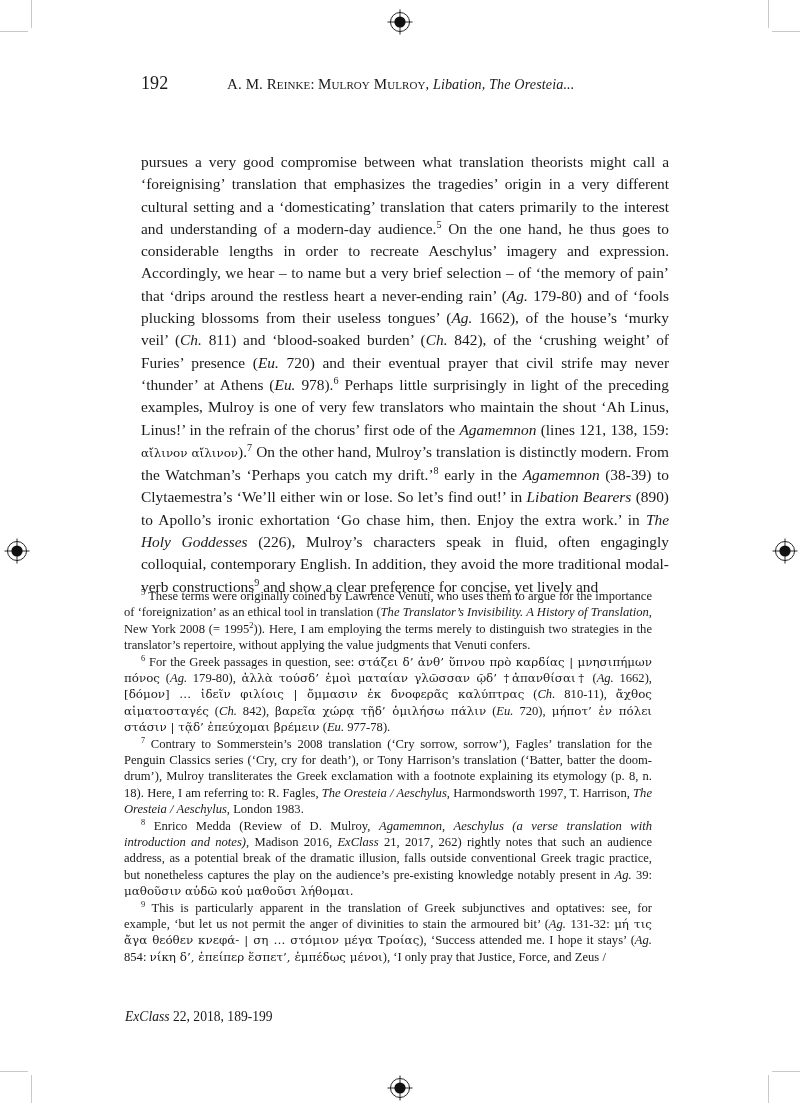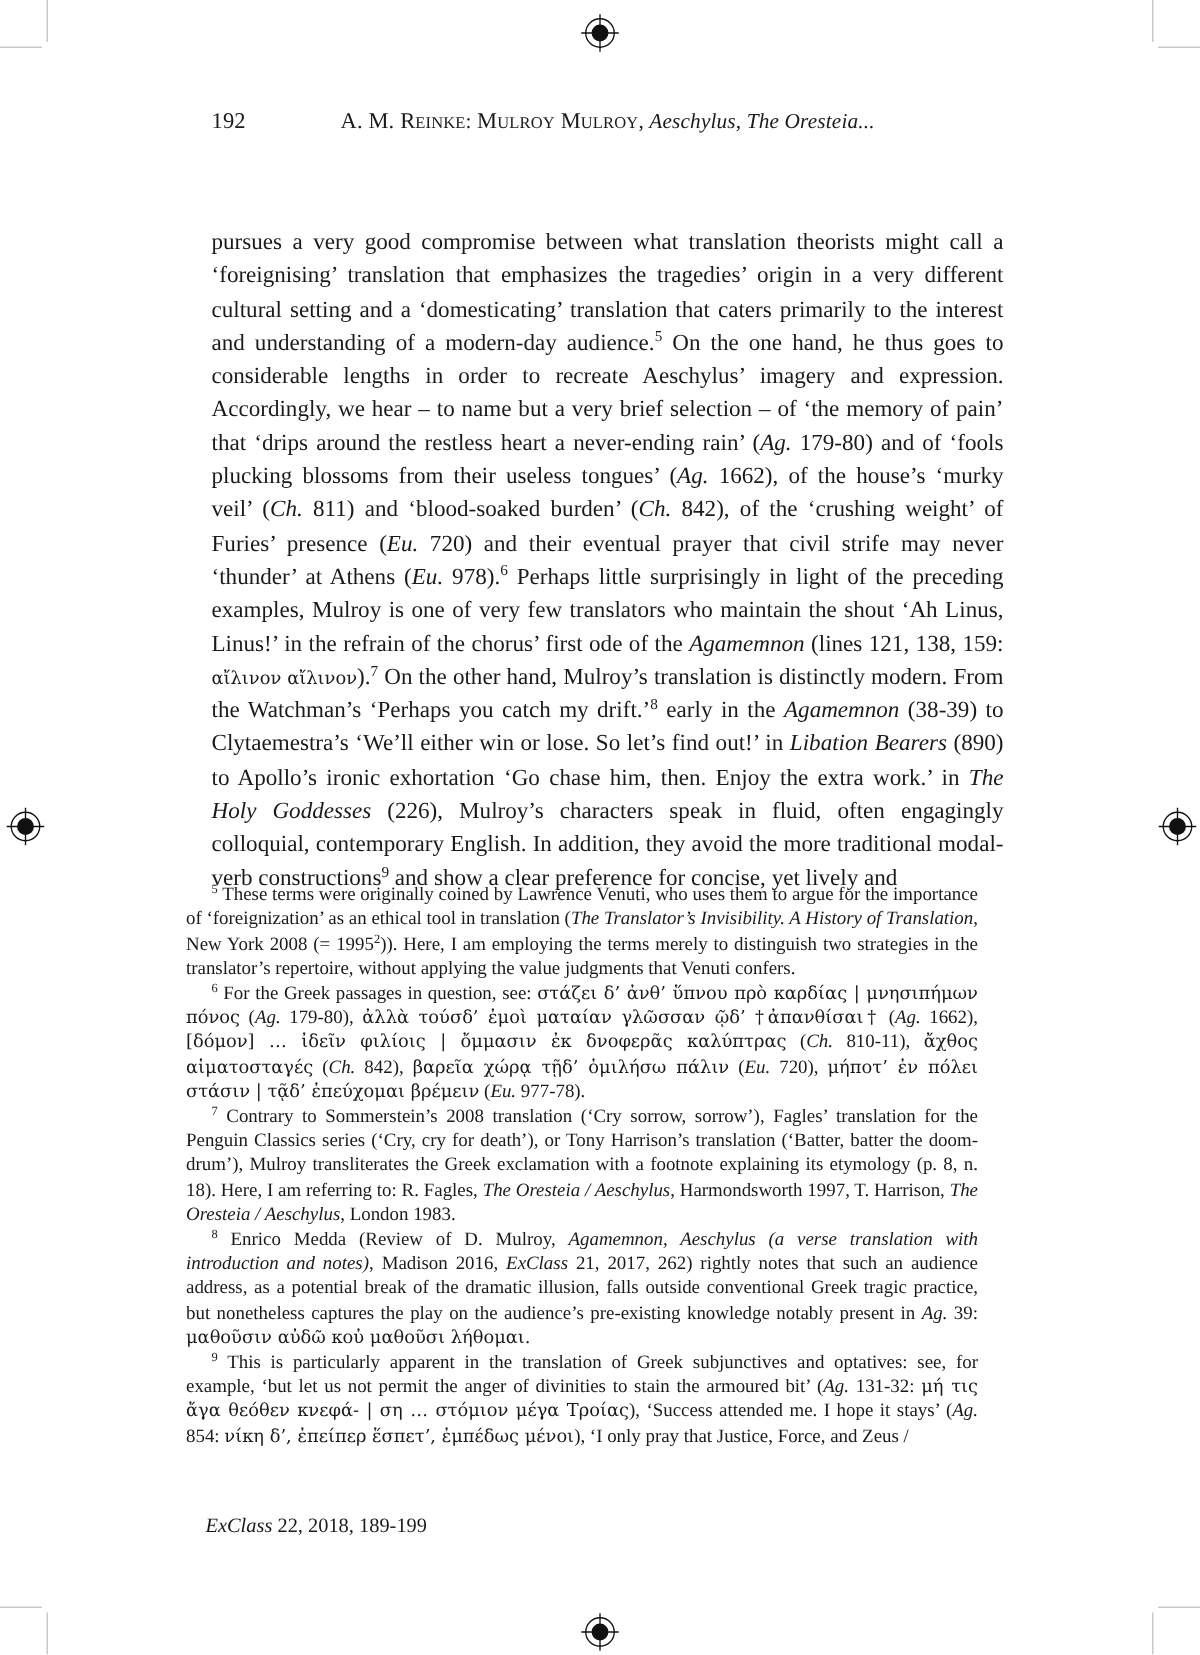--- a/index.html
+++ b/index.html
@@ -42,21 +42,21 @@
     top: 73px;
     width: 528px;
     height: 22px;
     font-size: 14.2px;
     letter-spacing: 0.1px;
     white-space: nowrap;
   }
   .running-head .folio {
     display: inline-block;
     width: 86px;
-    font-size: 15px;
+    font-size: 18px;
   }
   .sc {
     font-variant: small-caps;
     font-size: 15px;
   }
   .running-head .ital { font-style: italic; }
 
   
   .body-text {
     position: absolute;
@@ -92,21 +92,21 @@
   }
   .note i { font-style: italic; }
   .gk {
     font-family: "DejaVu Serif", "Liberation Serif", serif;
     font-size: 11.9px;
   }
 
   
   .footer {
     position: absolute;
-    left: 137px;
+    left: 125px;
     top: 1009px;
     font-size: 13.6px;
   }
   .footer i { font-style: italic; }
 </style>
 </head>
 <body>
 
 <div class="page">
 
@@ -152,21 +152,21 @@
   <div class="reg" style="left:387px; top:1075px;">
     <svg width="26" height="26" viewBox="0 0 26 26">
       <circle cx="13" cy="13" r="9.5" fill="none" stroke="#111" stroke-width="0.9"></circle>
       <circle cx="13" cy="13" r="5.6" fill="#111"></circle>
       <line x1="13" y1="0.5" x2="13" y2="25.5" stroke="#111" stroke-width="0.9"></line>
       <line x1="0.5" y1="13" x2="25.5" y2="13" stroke="#111" stroke-width="0.9"></line>
     </svg>
   </div>
 
   <div class="running-head">
-    <span class="folio">192</span><span class="sc">A. M. Reinke</span><span>: </span><span class="sc">Mulroy Mulroy</span><span>, </span><span class="ital">Aeschylus, The Oresteia...</span>
+    <span class="folio">192</span><span class="sc">A. M. Reinke</span><span>: </span><span class="sc">Mulroy Mulroy</span><span>, </span><span class="ital">Libation, The Oresteia...</span>
   </div>
 
   <div class="body-text">pursues a very good compromise between what translation theorists might call a ‘foreignising’ translation that emphasizes the tragedies’ origin in a very different cultural setting and a ‘domesticating’ translation that caters primarily to the interest and understanding of a modern-day audience.<sup>5</sup> On the one hand, he thus goes to considerable lengths in order to recreate Aeschylus’ imagery and expression. Accordingly, we hear – to name but a very brief selection – of ‘the memory of pain’ that ‘drips around the restless heart a never-ending rain’ (<i>Ag.</i> 179-80) and of ‘fools plucking blossoms from their useless tongues’ (<i>Ag.</i> 1662), of the house’s ‘murky veil’ (<i>Ch.</i> 811) and ‘blood-soaked burden’ (<i>Ch.</i> 842), of the ‘crushing weight’ of Furies’ presence (<i>Eu.</i> 720) and their eventual prayer that civil strife may never ‘thunder’ at Athens (<i>Eu.</i> 978).<sup>6</sup> Perhaps little surprisingly in light of the preceding examples, Mulroy is one of very few translators who maintain the shout ‘Ah Linus, Linus!’ in the refrain of the chorus’ first ode of the <i>Agamemnon</i> (lines 121, 138, 159: <span class="gk">αἴλινον αἴλινον</span>).<sup>7</sup> On the other hand, Mulroy’s translation is distinctly modern. From the Watchman’s ‘Perhaps you catch my drift.’<sup>8</sup> early in the <i>Agamemnon</i> (38-39) to Clytaemestra’s ‘We’ll either win or lose. So let’s find out!’ in <i>Libation Bearers</i> (890) to Apollo’s ironic exhortation ‘Go chase him, then. Enjoy the extra work.’ in <i>The Holy Goddesses</i> (226), Mulroy’s characters speak in fluid, often engagingly colloquial, contemporary English. In addition, they avoid the more traditional modal-verb constructions<sup>9</sup> and show a clear preference for concise, yet lively and</div>
 
   <div class="notes">
     <p class="note"><sup>5</sup> These terms were originally coined by Lawrence Venuti, who uses them to argue for the importance of ‘foreignization’ as an ethical tool in translation (<i>The Translator’s Invisibility. A History of Translation</i>, New York 2008 (= 1995<sup>2</sup>)). Here, I am employing the terms merely to distinguish two strategies in the translator’s repertoire, without applying the value judgments that Venuti confers.</p>
     <p class="note"><sup>6</sup> For the Greek passages in question, see: <span class="gk">στάζει δ’ ἀνθ’ ὕπνου πρὸ καρδίας | μνησιπήμων πόνος</span> (<i>Ag.</i> 179-80), <span class="gk">ἀλλὰ τούσδ’ ἐμοὶ ματαίαν γλῶσσαν ῷδ’ †ἀπανθίσαι†</span> (<i>Ag.</i> 1662), <span class="gk">[δόμον] … ἰδεῖν φιλίοις | ὄμμασιν ἐκ δνοφερᾶς καλύπτρας</span> (<i>Ch.</i> 810-11), <span class="gk">ἄχθος αἱματοσταγές</span> (<i>Ch.</i> 842), <span class="gk">βαρεῖα χώρᾳ τῇδ’ ὁμιλήσω πάλιν</span> (<i>Eu.</i> 720), <span class="gk">μήποτ’ ἐν πόλει στάσιν | τᾷδ’ ἐπεύχομαι βρέμειν</span> (<i>Eu.</i> 977-78).</p>
     <p class="note"><sup>7</sup> Contrary to Sommerstein’s 2008 translation (‘Cry sorrow, sorrow’), Fagles’ translation for the Penguin Classics series (‘Cry, cry for death’), or Tony Harrison’s translation (‘Batter, batter the doom-drum’), Mulroy transliterates the Greek exclamation with a footnote explaining its etymology (p. 8, n. 18). Here, I am referring to: R. Fagles, <i>The Oresteia / Aeschylus</i>, Harmondsworth 1997, T. Harrison, <i>The Oresteia / Aeschylus</i>, London 1983.</p>
     <p class="note"><sup>8</sup> Enrico Medda (Review of D. Mulroy, <i>Agamemnon, Aeschylus (a verse translation with introduction and notes)</i>, Madison 2016, <i>ExClass</i> 21, 2017, 262) rightly notes that such an audience address, as a potential break of the dramatic illusion, falls outside conventional Greek tragic practice, but nonetheless captures the play on the audience’s pre-existing knowledge notably present in <i>Ag.</i> 39: <span class="gk">μαθοῦσιν αὐδῶ κοὐ μαθοῦσι λήθομαι.</span></p>
     <p class="note"><sup>9</sup> This is particularly apparent in the translation of Greek subjunctives and optatives: see, for example, ‘but let us not permit the anger of divinities to stain the armoured bit’ (<i>Ag.</i> 131-32: <span class="gk">μή τις ἄγα θεόθεν κνεφά- | ση … στόμιον μέγα Τροίας</span>), ‘Success attended me. I hope it stays’ (<i>Ag.</i> 854: <span class="gk">νίκη δ’, ἐπείπερ ἕσπετ’, ἐμπέδως μένοι</span>), ‘I only pray that Justice, Force, and Zeus /</p>

